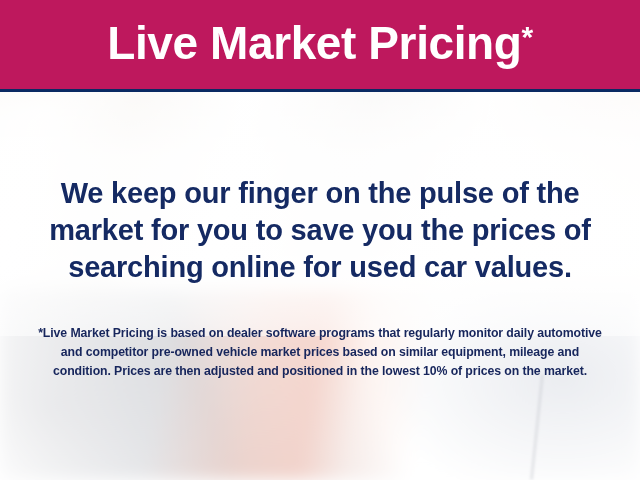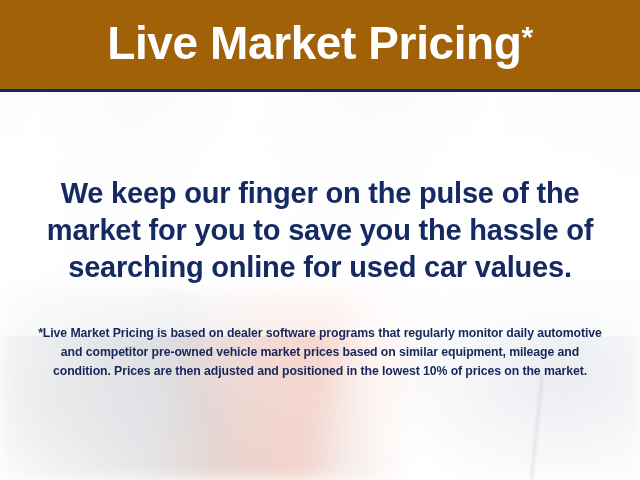--- a/index.html
+++ b/index.html
@@ -120,21 +120,21 @@
       rgba(255,255,255,0.55) 100%);
   }
 
   
   .header-banner {
     position: absolute;
     left: 0;
     top: 0;
     width: 100%;
     height: 92px;
-    background: #a16207;
+    background: #be185d;
     border-bottom: 3px solid #0a2a63;
     display: flex;
     align-items: center;
     justify-content: center;
     box-sizing: border-box;
   }
   .header-title {
     color: #ffffff;
     font-size: 46px;
     font-weight: 700;
@@ -202,19 +202,19 @@
     <div class="bg-veil"></div>
     <div class="bg-veil-mid"></div>
   </div>
 
   <div class="header-banner">
     <h1 class="header-title"><span>Live Market Pricing</span><span class="star">*</span></h1>
   </div>
 
   <div class="content">
 
-    <p class="headline">We keep our finger on the pulse of the market for you to save you the hassle of searching online for used car values.</p>
+    <p class="headline">We keep our finger on the pulse of the market for you to save you the prices of searching online for used car values.</p>
 
     <p class="disclaimer">*Live Market Pricing is based on dealer software programs that regularly monitor daily automotive and competitor pre-owned vehicle market prices based on similar equipment, mileage and condition. Prices are then adjusted and positioned in the lowest 10% of prices on the market.</p>
 
   </div>
 
 </div>
 
 </body></html>

